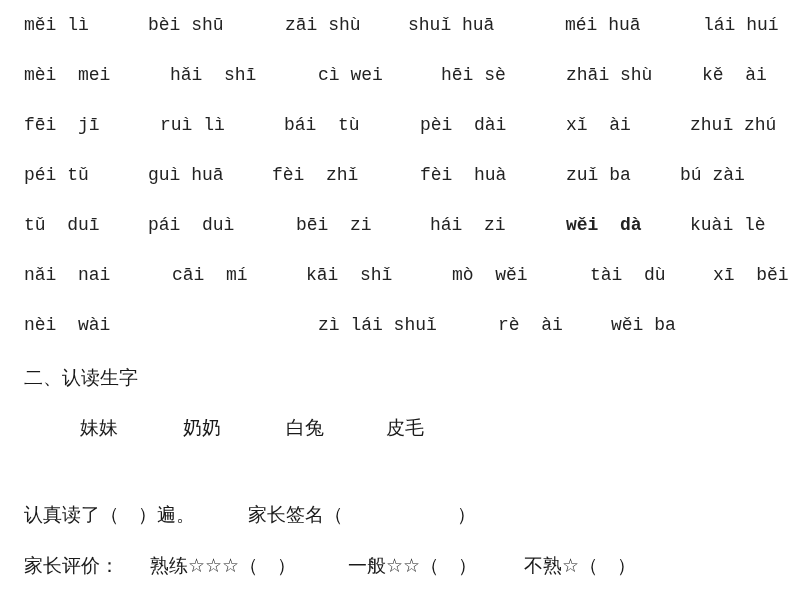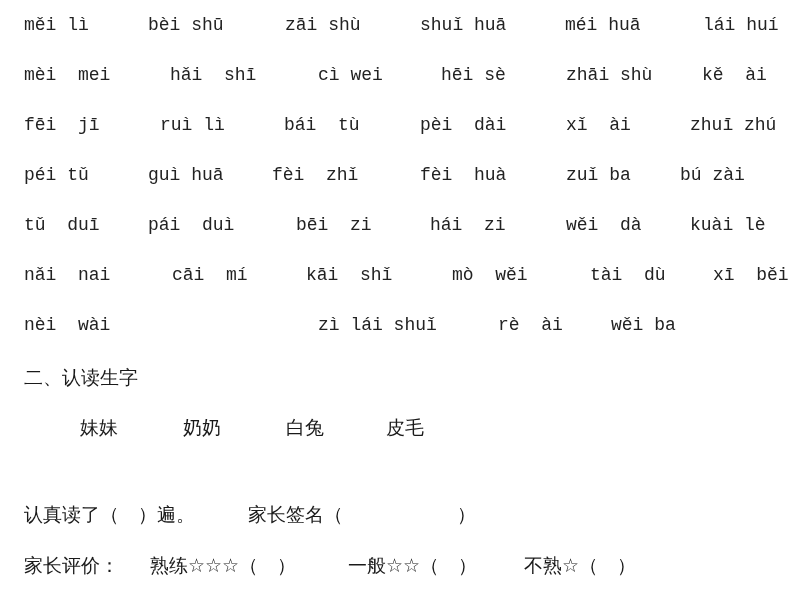--- a/index.html
+++ b/index.html
@@ -12,21 +12,21 @@
         font-size: 19px; white-space: pre; line-height: 30px; color: #1a1a1a; }
 </style>
 </head>
 <body>
 
 <div id="pinyin-block">
     <div class="row" style="top: 10px;">
       <span class="py" style="left: 24px;">měi lì</span>
       <span class="py" style="left: 148px;">bèi shū</span>
       <span class="py" style="left: 285px;">zāi shù</span>
-      <span class="py" style="left: 420px;">shuǐ huā</span>
+      <span class="py" style="left: 408px;">shuǐ huā</span>
       <span class="py" style="left: 565px;">méi huā</span>
       <span class="py" style="left: 703px;">lái huí</span>
     </div>
     <div class="row" style="top: 60px;">
       <span class="py" style="left: 24px;">mèi  mei</span>
       <span class="py" style="left: 170px;">hǎi  shī</span>
       <span class="py" style="left: 318px;">cì wei</span>
       <span class="py" style="left: 441px;">hēi sè</span>
       <span class="py" style="left: 566px;">zhāi shù</span>
       <span class="py" style="left: 702px; text-align: right;">kě  ài</span>
@@ -45,21 +45,21 @@
       <span class="py" style="left: 272px;">fèi  zhǐ</span>
       <span class="py" style="left: 420px;">fèi  huà</span>
       <span class="py" style="left: 566px;">zuǐ ba</span>
       <span class="py" style="left: 680px;">bú zài</span>
     </div>
     <div class="row" style="top: 210px;">
       <span class="py" style="left: 24px;">tǔ  duī</span>
       <span class="py" style="left: 148px;">pái  duì</span>
       <span class="py" style="left: 296px;">bēi  zi</span>
       <span class="py" style="left: 430px;">hái  zi</span>
-      <span class="py" style="left: 566px;">wěi  dà</span>
+      <span class="py" style="left: 566px; font-weight: bold;">wěi  dà</span>
       <span class="py" style="left: 690px;">kuài lè</span>
     </div>
     <div class="row" style="top: 260px;">
       <span class="py" style="left: 24px;">nǎi  nai</span>
       <span class="py" style="left: 172px;">cāi  mí</span>
       <span class="py" style="left: 306px;">kāi  shǐ</span>
       <span class="py" style="left: 452px;">mò  wěi</span>
       <span class="py" style="left: 590px;">tài  dù</span>
       <span class="py" style="left: 713px;">xī  běi</span>
     </div>

